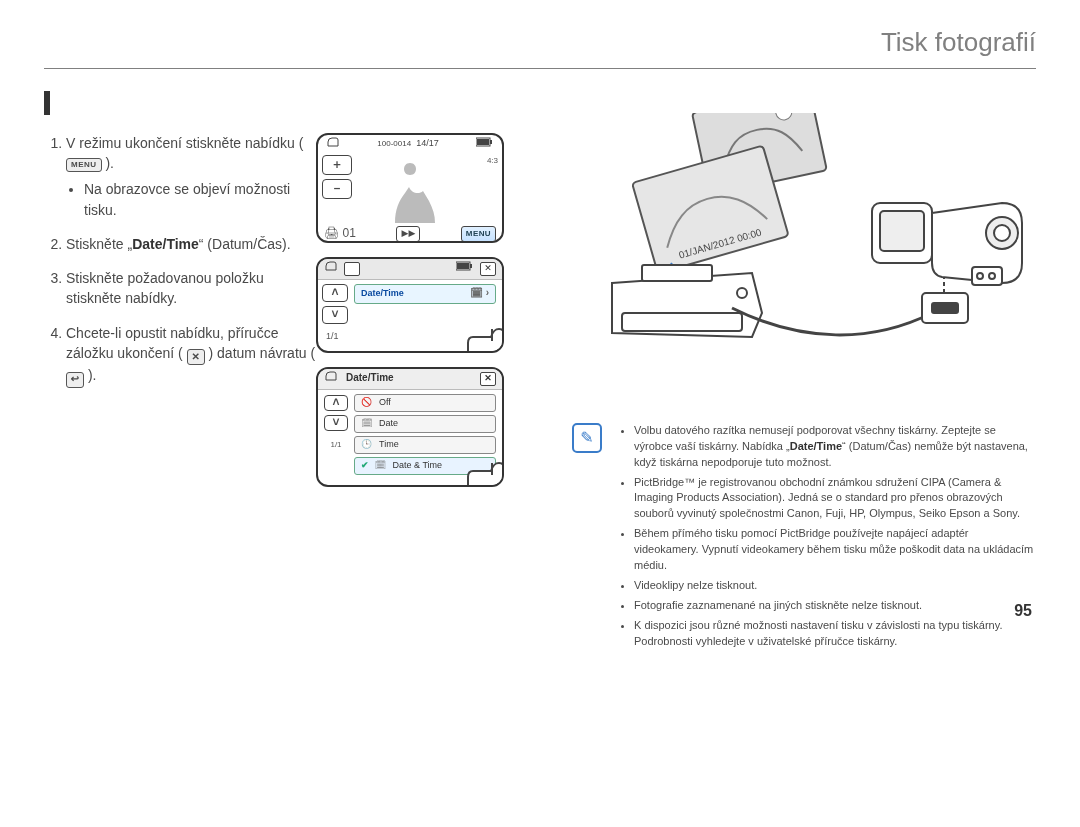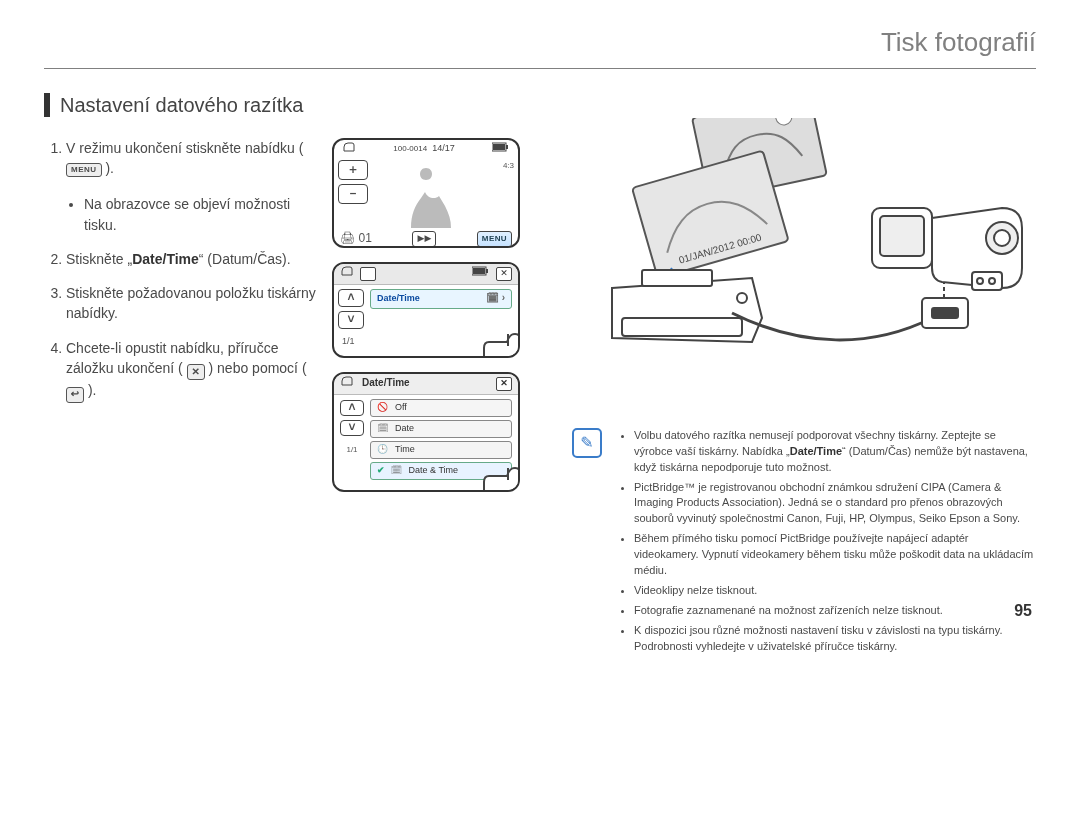--- a/index.html
+++ b/index.html
@@ -52,38 +52,38 @@
   .col-left {
     width: 272px;
     flex: none;
   }
   .col-mid {
     width: 220px;
     flex: none;
     display: flex;
     flex-direction: column;
     gap: 14px;
-    align-items: center;
+    align-items: flex-start;
   }
   .col-right {
     flex: 1;
     padding-left: 36px;
   }
   ol.steps {
     list-style: decimal;
     padding-left: 22px;
     margin: 0;
   }
   ol.steps > li {
     margin-bottom: 14px;
   }
   ul.sub {
     list-style: disc;
     padding-left: 18px;
-    margin: 16px 0 0 0;
+    margin: 6px 0 0 0;
   }
   ul.sub > li { margin-bottom: 4px; }
   .menu-chip {
     display: inline-block;
     font-size: 8px;
     font-weight: bold;
     border: 1px solid #555;
     border-radius: 3px;
     padding: 0 4px;
     background: #eee;
@@ -210,43 +210,42 @@
 <body>
 
 <div class="page">
 
   <div class="title-bar">
     <span class="title-text">Tisk fotografií</span>
   </div>
 
   <div class="section-head">
     <div class="bar"></div>
-    <span class="label">Nastavení datového razítka</span>
   </div>
 
   <div class="cols">
 
     <div class="col-left">
       <ol class="steps">
         <li>
           <span>V režimu ukončení stiskněte nabídku (</span>
           <span class="menu-chip">MENU</span>
           <span>).</span>
           <ul class="sub">
             <li>Na obrazovce se objeví možnosti tisku.</li>
           </ul>
         </li>
         <li>
           <span>Stiskněte „</span><b>Date/Time</b><span>“ (Datum/Čas).</span>
         </li>
-        <li>Stiskněte požadovanou položku tiskárny nabídky.</li>
+        <li>Stiskněte požadovanou položku stiskněte nabídky.</li>
         <li>
           <span>Chcete-li opustit nabídku, příručce záložku ukončení (</span>
           <span class="x-chip">✕</span>
-          <span>) nebo pomocí (</span>
+          <span>) datum návratu (</span>
           <span class="back-chip">↩</span>
           <span>).</span>
         </li>
       </ol>
     </div>
 
     <div class="col-mid">
 
       <div class="screen s1">
         <div class="s-top">
@@ -426,21 +425,21 @@
 
       <div class="note-row">
         <div class="note-icon">✎</div>
         <ul class="notes">
           <li>
             <span>Volbu datového razítka nemusejí podporovat všechny tiskárny. Zeptejte se výrobce vaší tiskárny. Nabídka „</span><b>Date/Time</b><span>“ (Datum/Čas) nemůže být nastavena, když tiskárna nepodporuje tuto možnost.</span>
           </li>
           <li>PictBridge™ je registrovanou obchodní známkou sdružení CIPA (Camera &amp; Imaging Products Association). Jedná se o standard pro přenos obrazových souborů vyvinutý společnostmi Canon, Fuji, HP, Olympus, Seiko Epson a Sony.</li>
           <li>Během přímého tisku pomocí PictBridge používejte napájecí adaptér videokamery. Vypnutí videokamery během tisku může poškodit data na ukládacím médiu.</li>
           <li>Videoklipy nelze tisknout.</li>
-          <li>Fotografie zaznamenané na možnost zařízeních nelze tisknout.</li>
+          <li>Fotografie zaznamenané na jiných stiskněte nelze tisknout.</li>
           <li>K dispozici jsou různé možnosti nastavení tisku v závislosti na typu tiskárny. Podrobnosti vyhledejte v uživatelské příručce tiskárny.</li>
         </ul>
       </div>
 
     </div>
   </div>
 
   <div class="page-num">95</div>
 </div>
 

